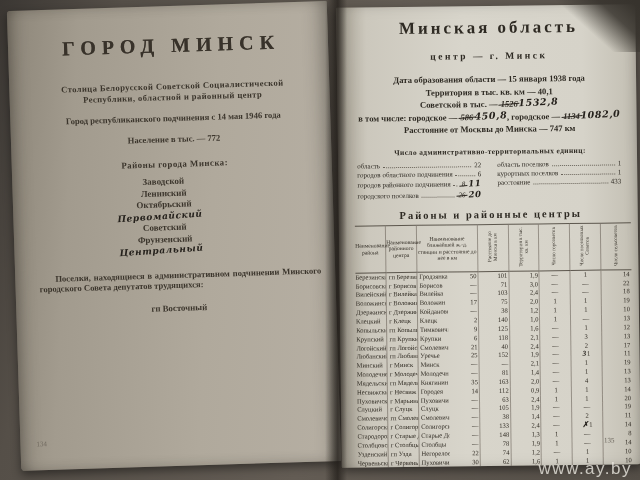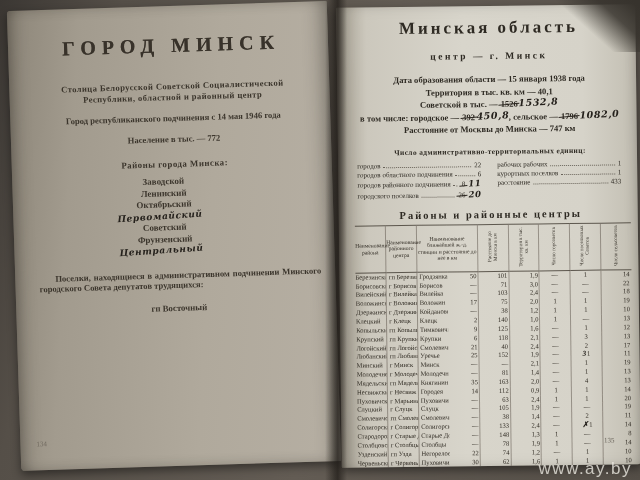--- a/index.html
+++ b/index.html
@@ -41,21 +41,21 @@
     text-align:justify;text-indent:16px;}
   .lp-poselok{margin:12px auto 0;font-size:8.8px;font-weight:bold;}
   .pn{position:absolute;font-size:7px;color:#4c463d;}
   .pn-left{left:16px;bottom:22px;opacity:.55;}
   .pn-right{right:26px;bottom:20px;opacity:.8;}
   
   .rp{position:absolute;inset:0;padding:12px 10px 0 15px;color:#2e2a23;}
   .rp-title{margin:0;text-align:center;font-size:17px;font-weight:bold;letter-spacing:3px;}
   .rp-center{margin:13px 0 0;text-align:center;font-size:9.5px;font-weight:bold;letter-spacing:2.5px;}
   .facts{margin-top:12px;font-size:8.6px;font-weight:bold;line-height:12.6px;text-align:center;}
-  .struck{position:relative;display:inline-block;padding:0 1px;}
+  .struck{position:relative;display:inline-block;padding:0 1px;font-style:italic;}
   .struck::after{content:"";position:absolute;left:-1px;right:-1px;top:46%;
     border-top:1.4px solid #2b2620;transform:rotate(-5deg);}
   .fact-hand{font-size:9.5px;transform:rotate(-2deg) translateY(-1px);}
   .au-heading{margin:11px 0 0;text-align:center;font-size:7.4px;font-weight:bold;letter-spacing:.4px;}
   .au-cols{display:flex;gap:16px;margin:5px 6px 0 4px;font-size:7px;line-height:9.2px;}
   .au-col{flex:1;}
   .au-row{display:flex;align-items:baseline;}
   .au-lbl{white-space:nowrap;}
   .au-leader{flex:1;border-bottom:1px dotted rgba(70,63,54,.75);margin:0 3px 2px;}
   .au-val{white-space:nowrap;}
@@ -110,28 +110,28 @@
   <div class="gutter"></div>
 
   <div class="page page-right">
     <div class="rp">
       <h2 class="rp-title">Минская область</h2>
       <p class="rp-center">центр — г. Минск</p>
       <div class="facts" id="facts">
           <div class="fact-line"><span>Дата образования области — 15 января 1938 года</span></div>
           <div class="fact-line"><span>Территория в тыс. кв. км — 40,1</span></div>
           <div class="fact-line"><span>Советской в тыс. — </span><span class="struck">1526</span><span class="hand fact-hand"> 1532,8</span></div>
-          <div class="fact-line"><span>в том числе: городское — </span><span class="struck">392</span><span class="hand fact-hand"> 450,8</span><span>, сельское — </span><span class="struck">1796</span><span class="hand fact-hand"> 1082,0</span></div>
+          <div class="fact-line"><span>в том числе: городское — </span><span class="struck">586</span><span class="hand fact-hand"> 450,8</span><span>, городское — </span><span class="struck">1134</span><span class="hand fact-hand"> 1082,0</span></div>
           <div class="fact-line"><span>Расстояние от Москвы до Минска — 747 км</span></div>
         </div>
       <p class="au-heading">Число административно-территориальных единиц:</p>
       <div class="au-cols">
         <div class="au-col" id="admin-left">
             <div class="au-row">
-              <span class="au-lbl">городов</span>
+              <span class="au-lbl">область</span>
               <span class="au-leader"></span>
               <span class="au-val">22</span>
             </div>
             <div class="au-row">
               <span class="au-lbl">городов областного подчинения</span>
               <span class="au-leader"></span>
               <span class="au-val">6</span>
             </div>
             <div class="au-row">
               <span class="au-lbl">городов районного подчинения</span>
@@ -139,21 +139,21 @@
               <span class="au-val"><span class="struck">8</span><span class="hand au-hand">11</span></span>
             </div>
             <div class="au-row">
               <span class="au-lbl">городского поселков</span>
               <span class="au-leader"></span>
               <span class="au-val"><span class="struck">26</span><span class="hand au-hand">20</span></span>
             </div>
           </div>
         <div class="au-col" id="admin-right">
             <div class="au-row">
-              <span class="au-lbl">рабочих рабочих</span>
+              <span class="au-lbl">область поселков</span>
               <span class="au-leader"></span>
               <span class="au-val">1</span>
             </div>
             <div class="au-row">
               <span class="au-lbl">курортных поселков</span>
               <span class="au-leader"></span>
               <span class="au-val">1</span>
             </div>
             <div class="au-row">
               <span class="au-lbl">расстояние</span>

